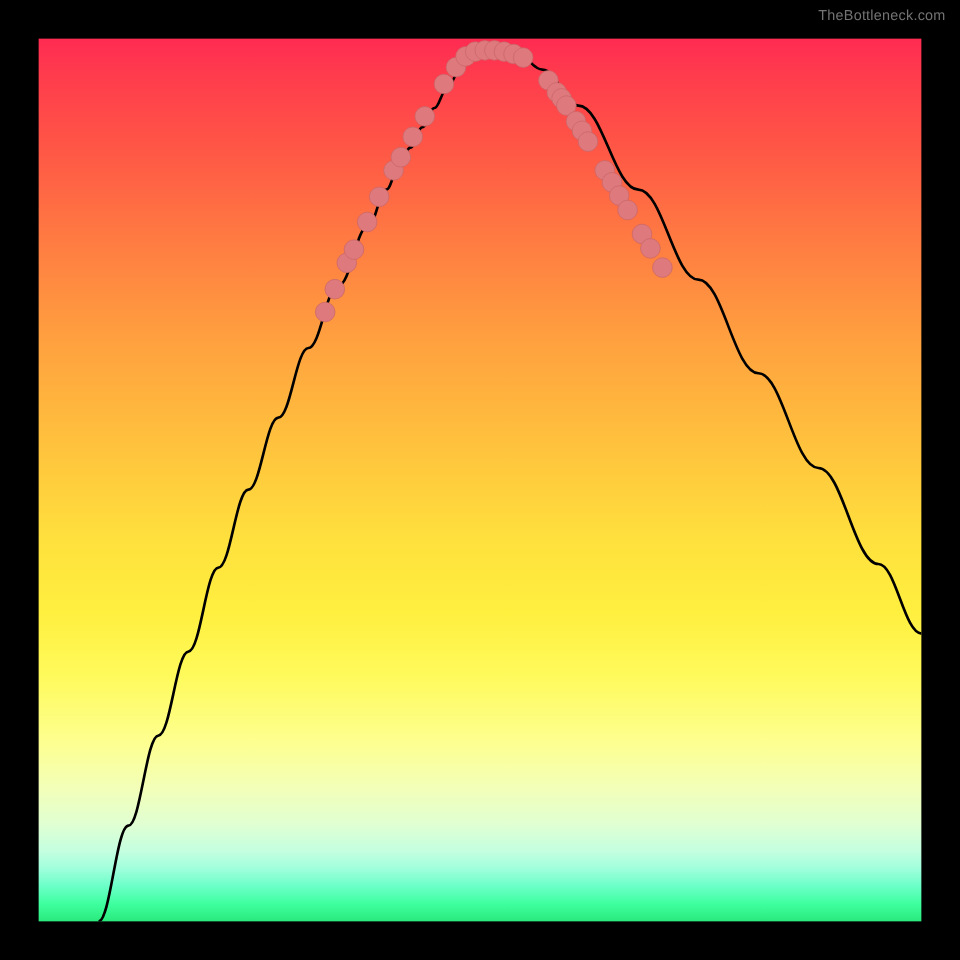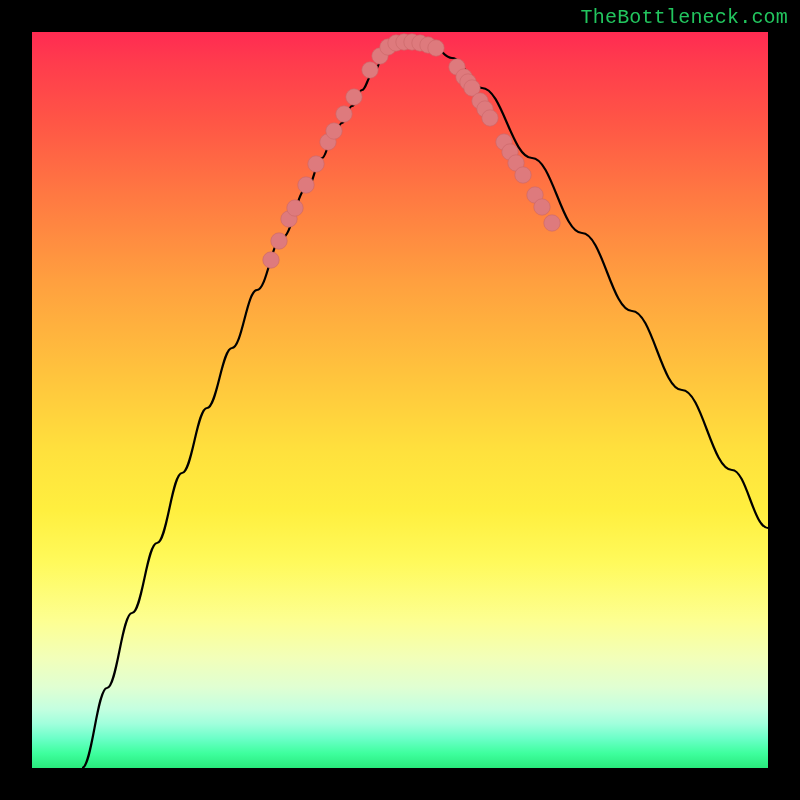--- a/index.html
+++ b/index.html
@@ -48,26 +48,25 @@
         #A0FFDC 94%,
         #6BFFC8 96%,
         #3EFF9E 98%,
         #29E97C 100%
       );
     }
     .watermark {
       position: absolute;
       top: 6px;
       right: 12px;
-      color: #22c55e;
-      font-size: 20px;
+      color: #737373;
+      font-size: 12px;
       font-weight: 500;
       z-index: 20;
       letter-spacing: 0.2px;
-      font-family: Liberation Mono, monospace;
     }
     .chart-svg {
       position: absolute;
       top: 32px;
       left: 32px;
       width: 736px;
       height: 736px;
       z-index: 5;
     }
   </style>

